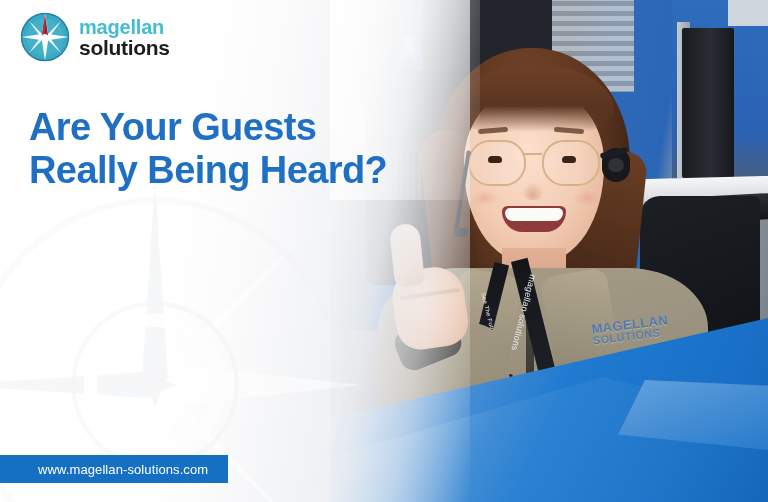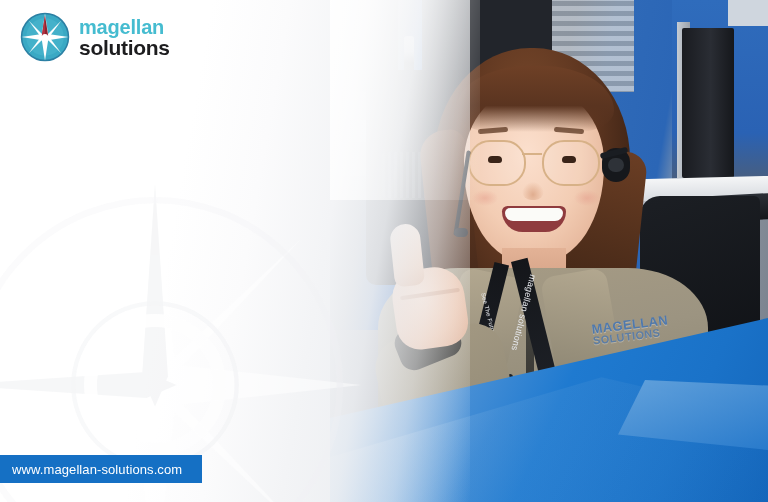--- a/index.html
+++ b/index.html
@@ -556,21 +556,21 @@
     font-weight: 400;
     color: #3c3c40;
     letter-spacing: -0.1px;
   }
 
   
   .urlbar {
     position: absolute;
     left: 0; top: 455px;
     height: 28px;
-    padding: 0 20px 0 12px;
+    padding: 0 20px 0 38px;
     display: flex;
     align-items: center;
     background: #1570c4;
     color: #ffffff;
     font-size: 13px;
     letter-spacing: .1px;
   }
 </style>
 </head>
 <body>
@@ -692,18 +692,19 @@
       <polygon points="32,4 36,30 32,34 28,30" fill="#8e2230"></polygon>
       <polygon points="32,4 32,34 28,30" fill="#b03040"></polygon>
       <circle cx="32" cy="32" r="4" fill="#ffffff"></circle>
     </svg>
     <div class="logo-words">
       <span class="w1">magellan</span>
       <span class="w2">solutions</span>
     </div>
   </div>
 
+  <h1 class="headline">Are Your Guests Really Being Heard?</h1>
 
   <div class="urlbar">
     <span>www.magellan-solutions.com</span>
   </div>
 
 </div>
 
 </body></html>

